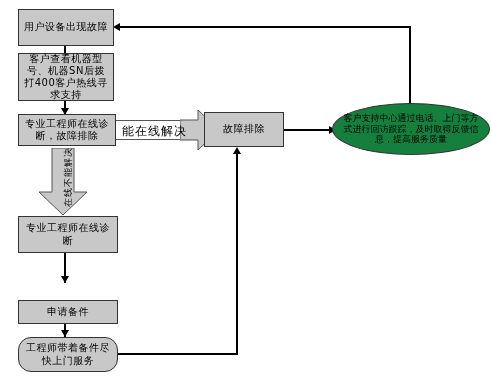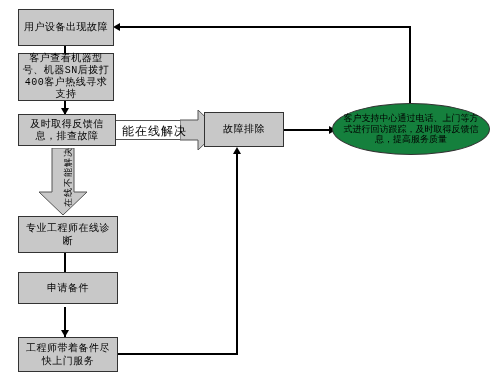--- a/index.html
+++ b/index.html
@@ -121,37 +121,37 @@
   </div>
 
   <div class="elabel" style="left:122px;top:123px;font-size:12px;">能在线解决</div>
 
   <div class="elabel elabel-rot" style="left:62px;top:207px;font-size:9px;">在线不能解决</div>
 
   <div class="node" style="left:18px;top:9px;width:96px;height:37px;font-size:10px;">
     <span>用户设备出现故障</span>
   </div>
 
-  <div class="node" style="left:18px;top:53px;width:96px;height:48px;font-size:10px;font-family:Liberation Mono, monospace;">
+  <div class="node" style="left:18px;top:53px;width:96px;height:48px;font-size:10px;">
     <span>客户查看机器型号、机器SN后拨打400客户热线寻求支持</span>
   </div>
 
   <div class="node" style="left:18px;top:114px;width:98px;height:32px;font-size:10px;">
-    <span>及时取得反馈信息，排查故障</span>
+    <span>专业工程师在线诊断，故障排除</span>
   </div>
 
   <div class="node" style="left:18px;top:216px;width:100px;height:37px;font-size:10px;">
     <span>专业工程师在线诊断</span>
   </div>
 
-  <div class="node" style="left:18px;top:272px;width:100px;height:32px;font-size:10px;">
+  <div class="node" style="left:18px;top:300px;width:100px;height:24px;font-size:10px;">
     <span>申请备件</span>
   </div>
 
-  <div class="node" style="left:18px;top:337px;width:100px;height:35px;font-size:10px;">
+  <div class="node" style="left:18px;top:337px;width:100px;height:35px;font-size:10px;border-radius:13px;">
     <span>工程师带着备件尽快上门服务</span>
   </div>
 
   <div class="node" style="left:204px;top:112px;width:80px;height:35px;font-size:10px;">
     <span>故障排除</span>
   </div>
 
   <div class="ellipse" style="left:332px;top:103px;width:158px;height:52px;font-size:9px;">
     <span>客户支持中心通过电话、上门等方式进行回访跟踪，及时取得反馈信息，提高服务质量</span>
   </div>

